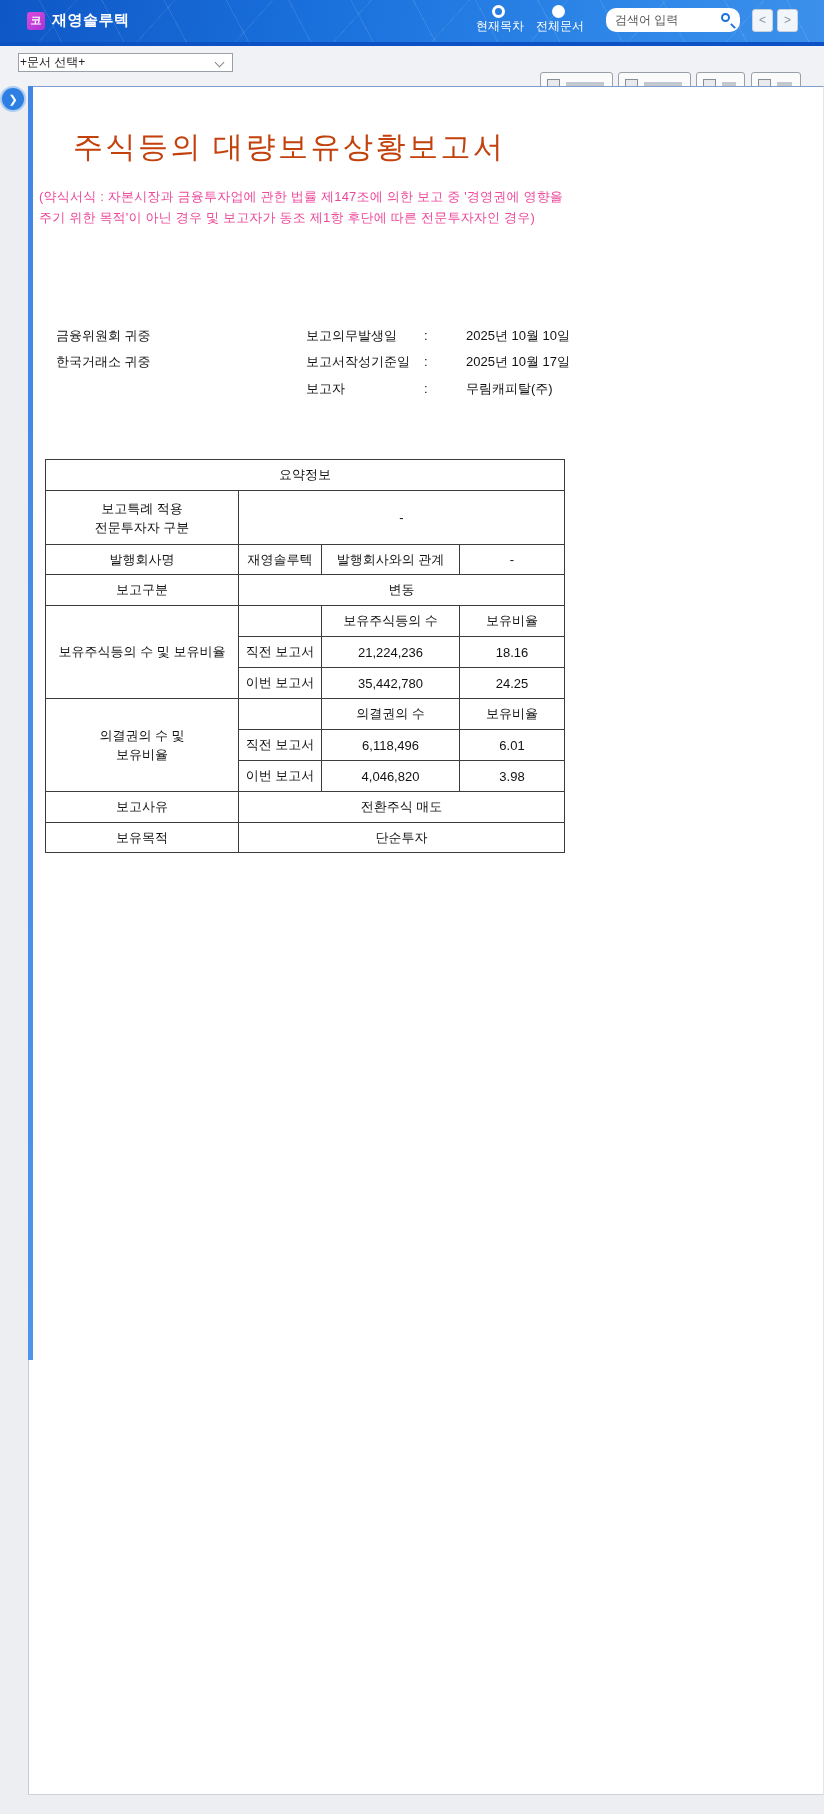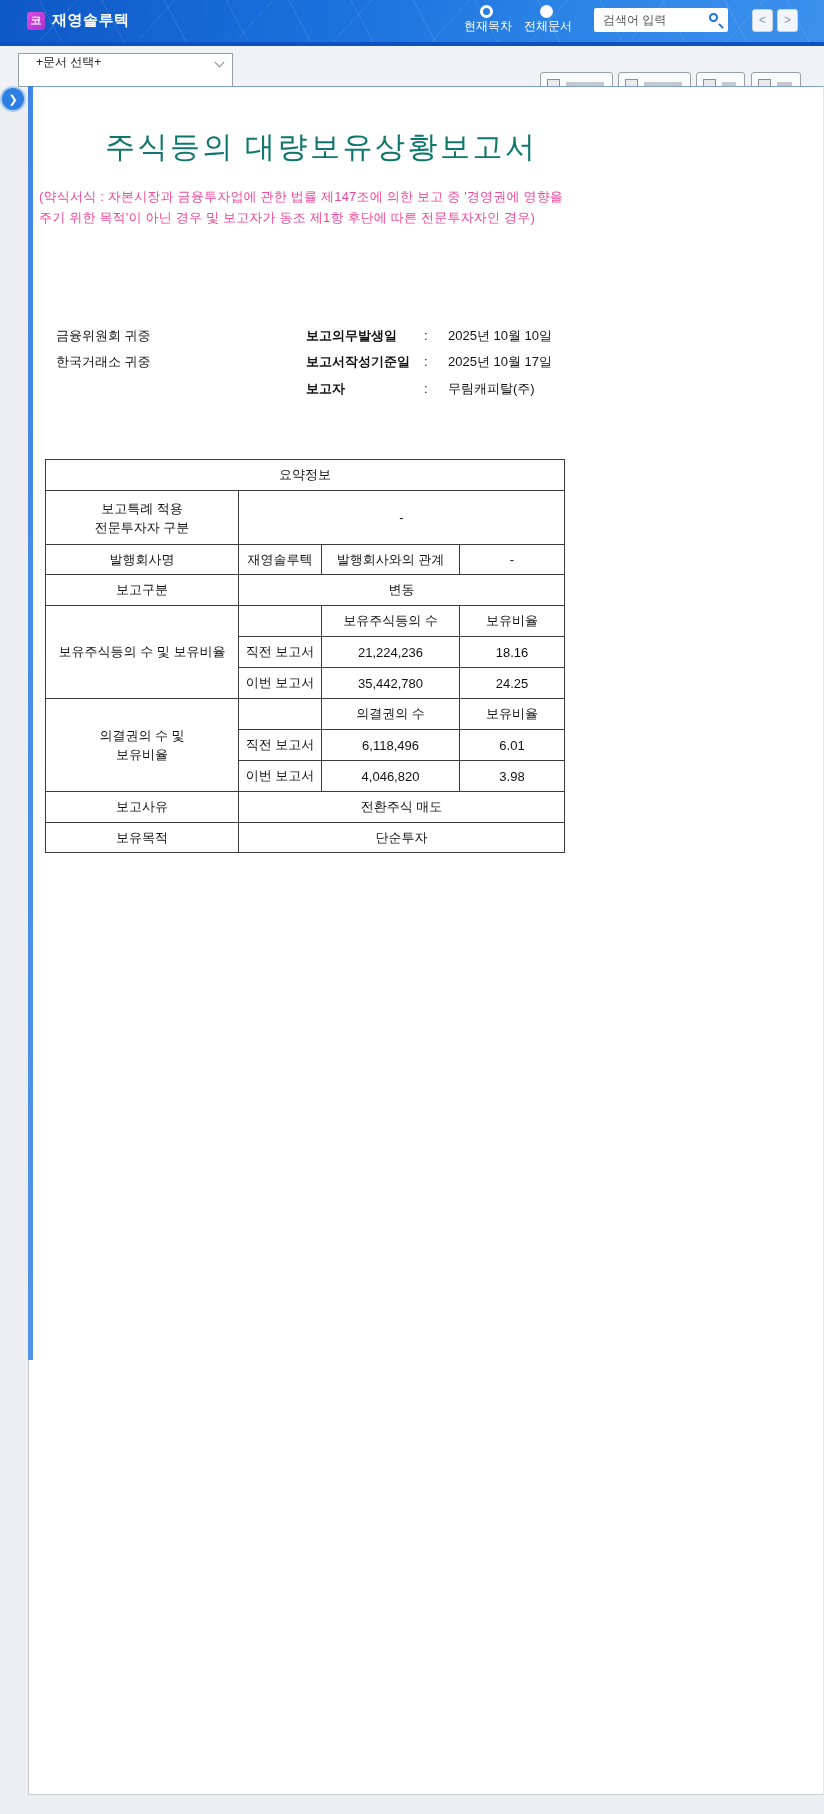--- a/index.html
+++ b/index.html
@@ -25,32 +25,32 @@
     background:linear-gradient(135deg,#dd4bdc,#a934d4); color:#fff; font-size:11px; font-weight:bold;
   }
   .company { color:#fff; font-size:15px; font-weight:bold; letter-spacing:.5px; }
 
   .header-right { position:absolute; right:26px; top:7px; height:26px; display:flex; align-items:center; }
   .radio-group { display:flex; align-items:center; margin-right:10px; }
   .radio-item { display:flex; align-items:center; margin-right:12px; cursor:pointer;flex-direction:column; }
   .radio-donut { width:13px; height:13px; border-radius:50%; border:3px solid #fff; background:transparent; margin-right:4px; }
   .radio-solid { width:13px; height:13px; border-radius:50%; background:#fff; margin-right:4px; }
   .radio-label { color:#fff; font-size:12px; }
-  .searchbox { position:relative; width:134px; height:24px; background:#fff; border-radius:2px; margin-right:20px; }
+  .searchbox { position:relative; width:134px; height:24px; background:#fff; border-radius:10px; margin-right:8px; }
   .searchbox input { width:100%; height:100%; border:0; outline:0; background:transparent; font-size:12px; color:#333; padding:0 28px 0 9px; font-family:inherit; }
   .searchbox input::placeholder { color:#555; opacity:1; }
   .search-glass { position:absolute; right:10px; top:5px; width:9px; height:9px; border:2px solid #1b6fe0; border-radius:50%; }
   .search-glass::after { content:""; position:absolute; width:2px; height:6px; background:#1b6fe0; left:9px; top:8px; transform:rotate(-45deg); }
   .pager-btn { width:21px; height:23px; background:#f2f5f9; border:1px solid #c9d1da; border-radius:3px; color:#8b97a6; font-size:12px; line-height:21px; text-align:center; margin-left:4px; cursor:pointer; }
 
   
   .subbar { position:absolute; left:0; top:46px; width:824px; height:44px; background:#f0f2f5; }
   .doc-select {
-    position:absolute; left:18px; top:7px; width:215px; height:34px; background:#fff;
-    border:1px solid #9aa0a8; font-size:12px; color:#222; line-height:17px; padding-left:17px; cursor:pointer;
+    position:absolute; left:18px; top:7px; width:215px; height:19px; background:#fff;
+    border:1px solid #9aa0a8; font-size:12px; color:#222; line-height:17px; padding-left:1px; cursor:pointer;
   }
   .doc-select .chev { position:absolute; right:9px; top:5px; width:7px; height:7px; border-right:1px solid #888; border-bottom:1px solid #888; transform:rotate(45deg); }
 
   .clipped-buttons { position:absolute; top:26px; left:0; width:824px; height:28px; }
   .tb-btn { position:absolute; top:0; height:26px; background:#fbfbfc; border:1px solid #9aa0a8; border-radius:3px; }
   .tb-btn .ic { position:absolute; left:6px; top:6px; width:13px; height:10px; border:1px solid #8a8f96; background:#e8eaee; }
   .tb-btn .tx { position:absolute; left:25px; top:9px; height:5px; background:#c3c8cf; }
 
   
   .side-strip { position:absolute; left:28px; top:86px; width:5px; height:1274px; background:linear-gradient(180deg,#3f86e6,#4f93ea); z-index:4; }
@@ -59,34 +59,34 @@
     background:#2d7fe2; border:0; color:#fff; font-size:11px; line-height:22px; text-align:center;
     box-shadow:0 0 0 2px rgba(120,175,240,.55); z-index:5; cursor:pointer;
   }
 
   
   .page {
     position:absolute; left:28px; top:86px; width:796px; height:1709px; background:#fff; z-index:3;
     border-top:1px solid #7d9ecf; border-left:1px solid #c4cbd6; border-right:1px solid #e2e5ea; border-bottom:1px solid #cdd2da;
   }
   .doc-title {
-    position:absolute; left:76px; top:40px;
+    position:absolute; left:44px; top:40px;
     font-family:"Liberation Serif","DejaVu Serif",serif;
-    font-size:30px; font-weight:500; letter-spacing:2.5px; color:#0f766e; white-space:nowrap;
+    font-size:30px; font-weight:500; letter-spacing:2.5px; color:#c2410c; white-space:nowrap;
   }
   .form-note {
     position:absolute; left:10px; top:99px; width:528px;
     font-size:13px; line-height:21px; color:#ec4899; word-break:break-all; letter-spacing:.2px;
   }
   .addr-1 { position:absolute; left:27px; top:240px; font-size:13px; color:#111; }
   .addr-2 { position:absolute; left:27px; top:266px; font-size:13px; color:#111; }
   .meta-row { position:absolute; left:277px; font-size:13px; color:#111; white-space:nowrap; }
-  .meta-row .ml { display:inline-block; width:118px;font-weight:bold; }
+  .meta-row .ml { display:inline-block; width:118px; }
   .meta-row .mc { display:inline-block; width:8px; }
-  .meta-row .mv { display:inline-block; margin-left:16px; }
+  .meta-row .mv { display:inline-block; margin-left:34px; }
   .meta-0 { top:240px; } .meta-1 { top:266px; } .meta-2 { top:293px; }
 
   
   .sum-table { position:absolute; left:16px; top:372px; width:519px; border-collapse:collapse; table-layout:fixed;padding-left:12px; }
   .sum-table td { border:1px solid #3c3c3c; font-size:13px; color:#111; text-align:center; vertical-align:middle; padding:0 2px; overflow:hidden; }
   .sum-table .two-line span { display:block; line-height:19px; }
   .c1 { width:193px; } .c2 { width:83px; } .c3 { width:138px; } .c4 { width:105px; }
   .rh31 { height:31px; } .rh54 { height:54px; } .rh30 { height:30px; }
 
   

